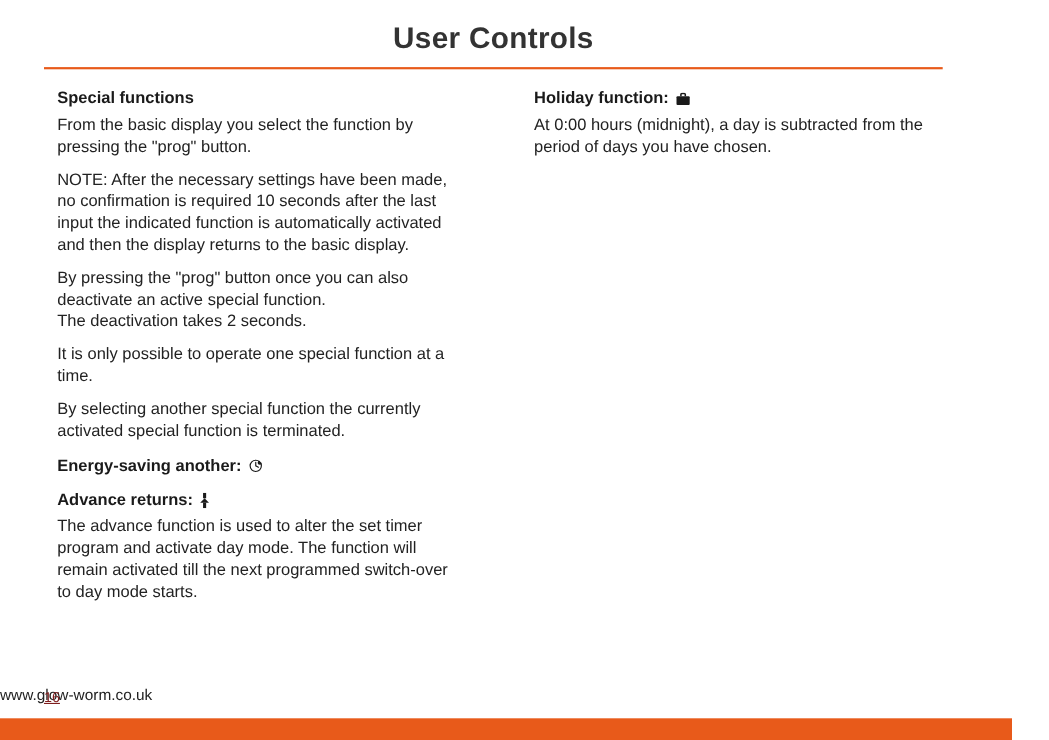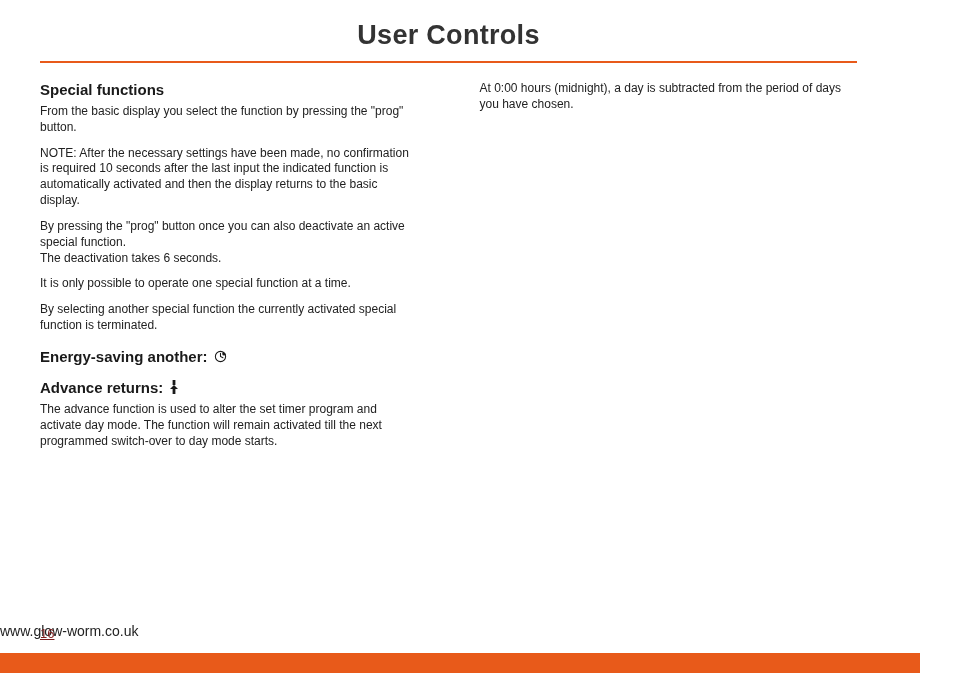--- a/index.html
+++ b/index.html
@@ -19,37 +19,38 @@
     letter-spacing: 0.3px;
   }
   .rule {
     height: 2px;
     background: #e85a1a;
     margin-bottom: 18px;
   }
   .columns {
     display: flex;
     gap: 62px;
+    margin-left: 12px;
   }
   .col {
     flex: 1;
     min-width: 0;
   }
   .section-heading {
     font-size: 15px;
     font-weight: bold;
     margin-top: 14px;
     margin-bottom: 6px;
     display: flex;
     align-items: center;
     gap: 6px;
   }
   .section-heading.first { margin-top: 0; }
   .para {
-    font-size: 12px;
+    font-size: 15px;
     line-height: 1.32;
     margin-bottom: 10px;
     color: #222;
   }
   .note-label { font-weight: normal; }
   .icon-slot { display: inline-flex; align-items: center; }
   .footer-url {
     position: absolute;
     bottom: 34px;
     left: 0;
@@ -89,21 +90,21 @@
 
       <div class="section-heading first">
         <span>Special functions</span>
       </div>
       <p class="para">From the basic display you select the function by pressing the "prog" button.</p>
       <p class="para">
         <span class="note-label">NOTE:</span><span> After the necessary settings have been made, no confirmation is required 10 seconds after the last input the indicated function is automatically activated and then the display returns to the basic display.</span>
       </p>
       <p class="para">
         <span>By pressing the "prog" button once you can also deactivate an active special function.</span><br>
-        <span>The deactivation takes 6 seconds.</span>
+        <span>The deactivation takes 2 seconds.</span>
       </p>
       <p class="para">It is only possible to operate one special function at a time.</p>
       <p class="para">By selecting another special function the currently activated special function is terminated.</p>
 
       <div class="section-heading">
         <span>Energy-saving another:</span>
         <span class="icon-slot">
           <svg width="13" height="13" viewBox="0 0 16 16">
             <circle cx="8" cy="8" r="6.3" fill="none" stroke="#1a1a1a" stroke-width="1.3"></circle>
             <path d="M8 4 L8 8 L11 9.5" fill="none" stroke="#1a1a1a" stroke-width="1.3" stroke-linecap="round"></path>
@@ -121,20 +122,29 @@
             <rect x="3.6" y="9" width="2.8" height="5" fill="#1a1a1a"></rect>
           </svg>
         </span>
       </div>
       <p class="para">The advance function is used to alter the set timer program and activate day mode. The function will remain activated till the next programmed switch-over to day mode starts.</p>
 
     </div>
 
     <div class="col">
 
+      <div class="section-heading first">
+        <span>Holiday function:</span>
+        <span class="icon-slot">
+          <svg width="14" height="12" viewBox="0 0 14 12">
+            <rect x="1" y="3.5" width="12" height="8" rx="1" fill="#1a1a1a"></rect>
+            <path d="M5 3.5 V2 a1 1 0 0 1 1 -1 h2 a1 1 0 0 1 1 1 V3.5" fill="none" stroke="#1a1a1a" stroke-width="1.4"></path>
+          </svg>
+        </span>
+      </div>
       <p class="para">At 0:00 hours (midnight), a day is subtracted from the period of days you have chosen.</p>
 
     </div>
 
   </div>
 
   <div class="footer-url">www.glow-worm.co.uk</div>
   <div class="page-num">16</div>
   <div class="bottom-bar"></div>
 

